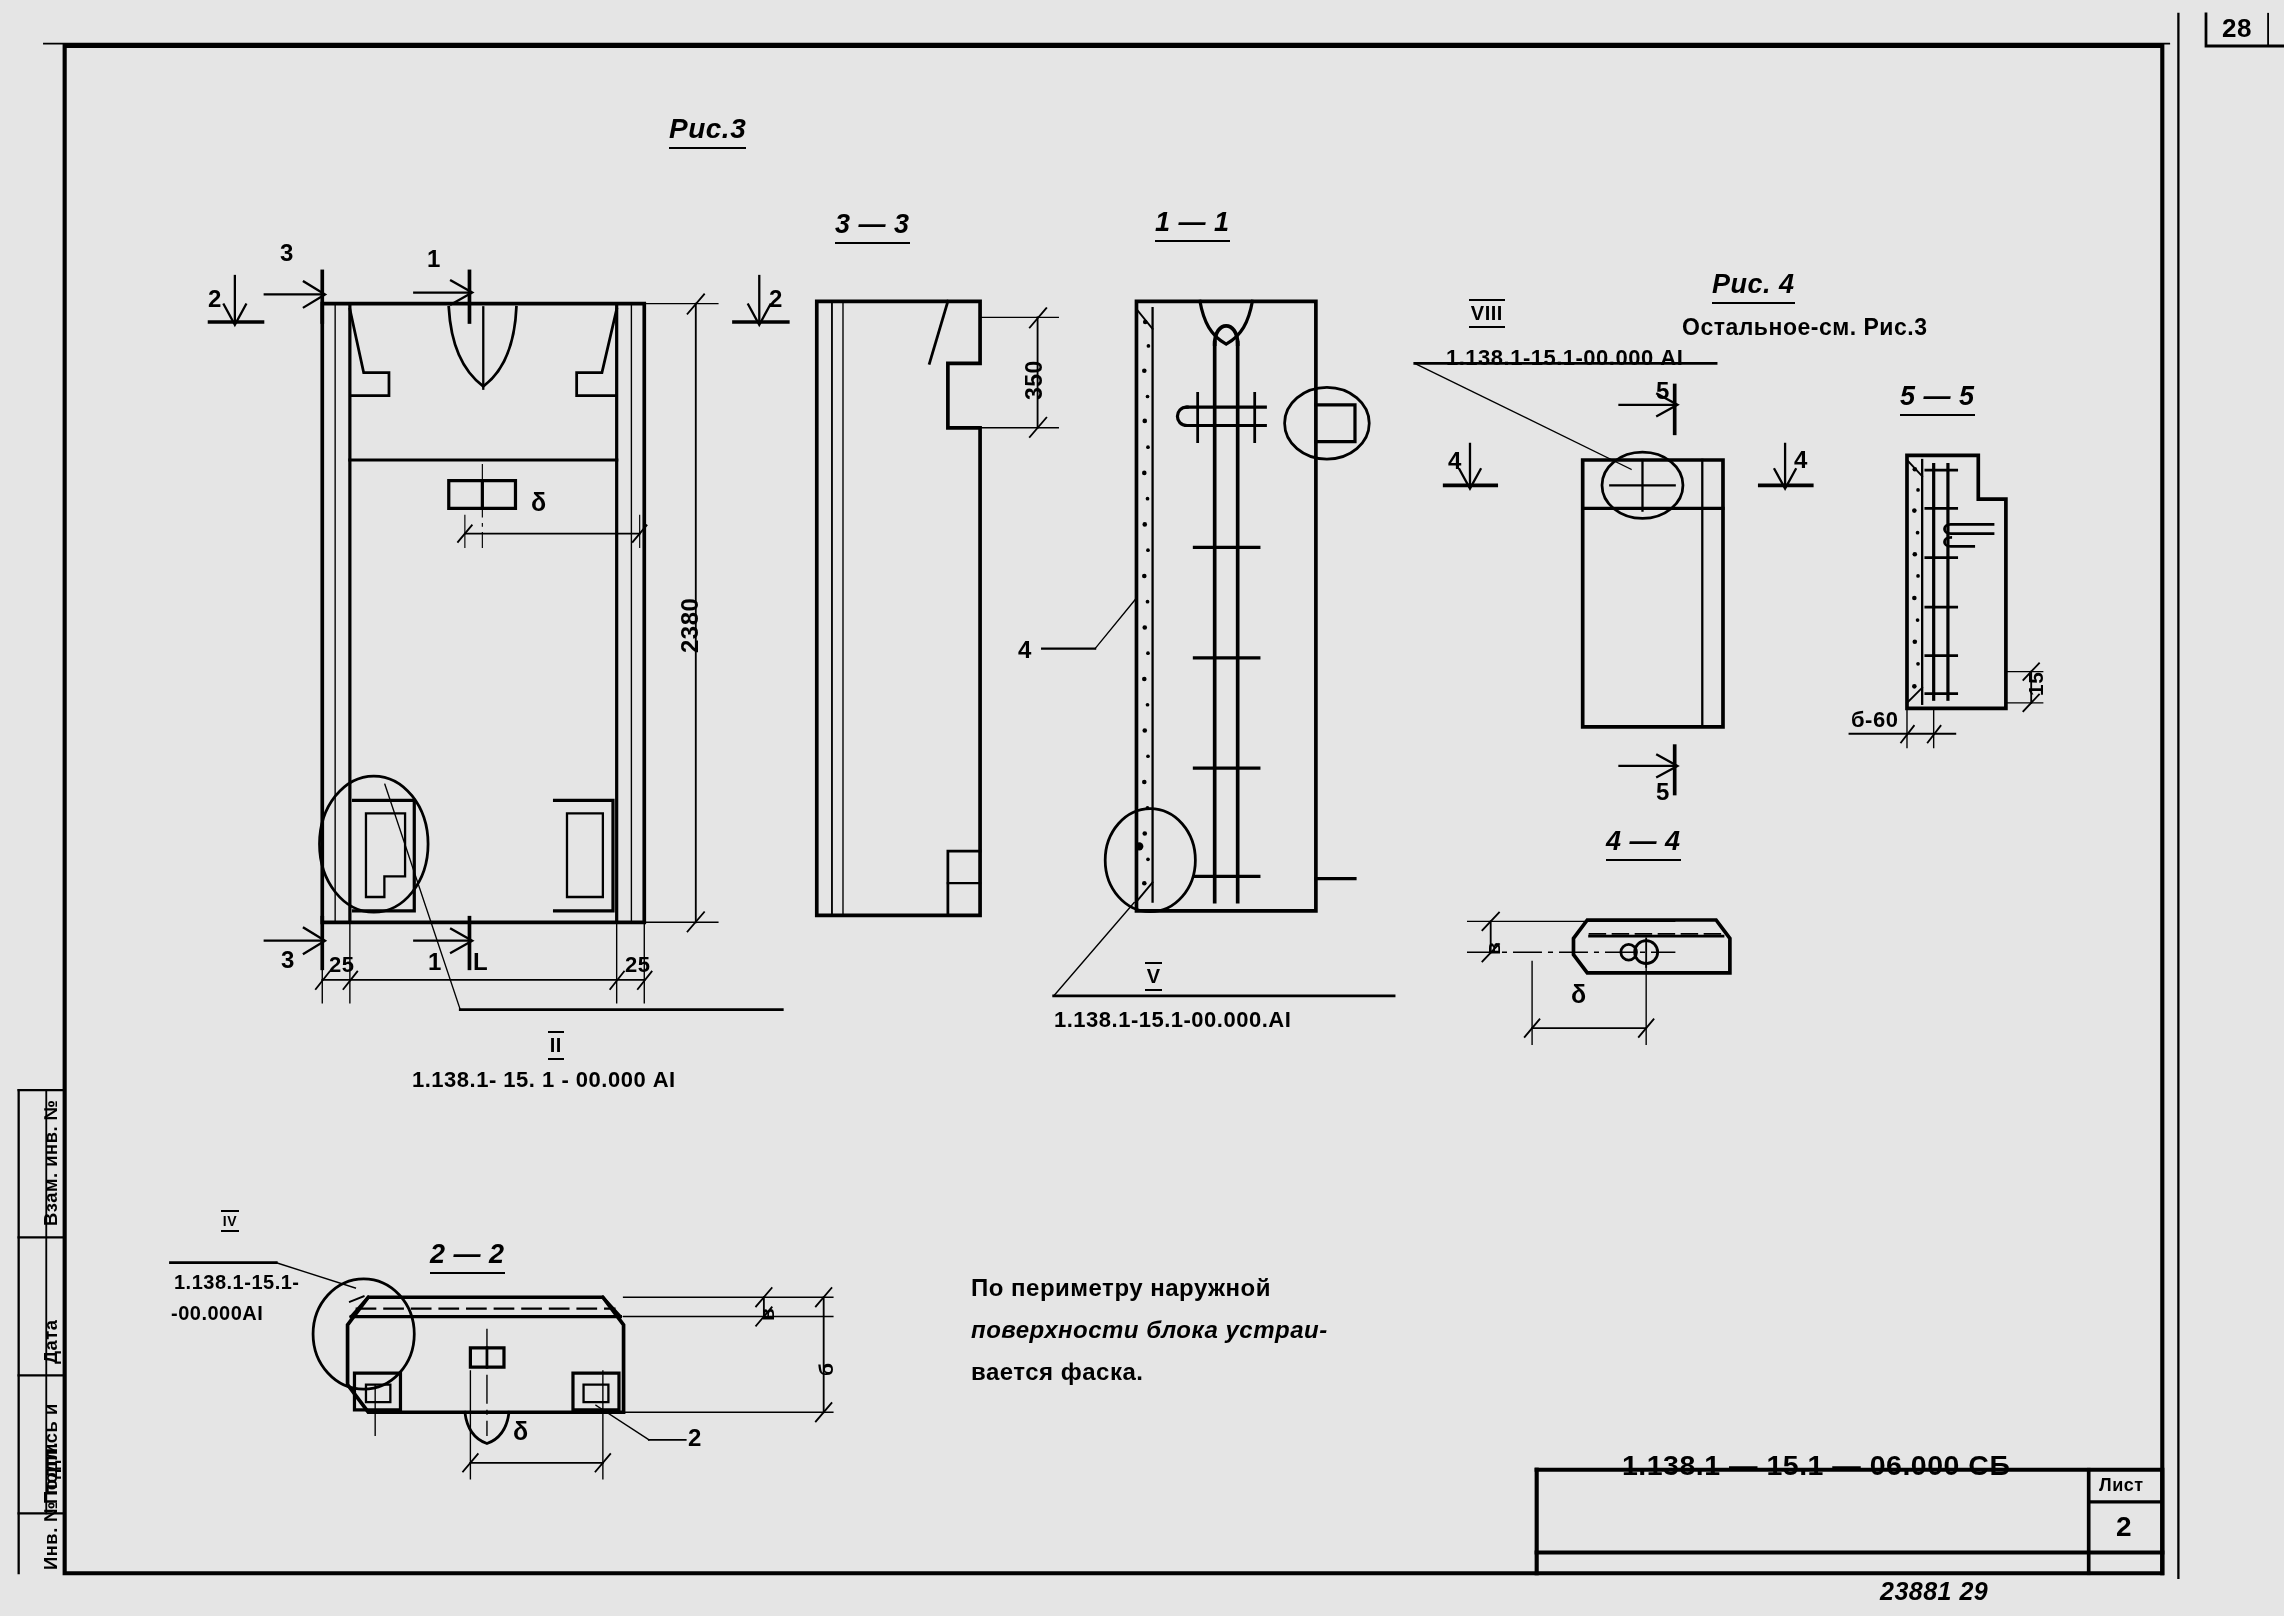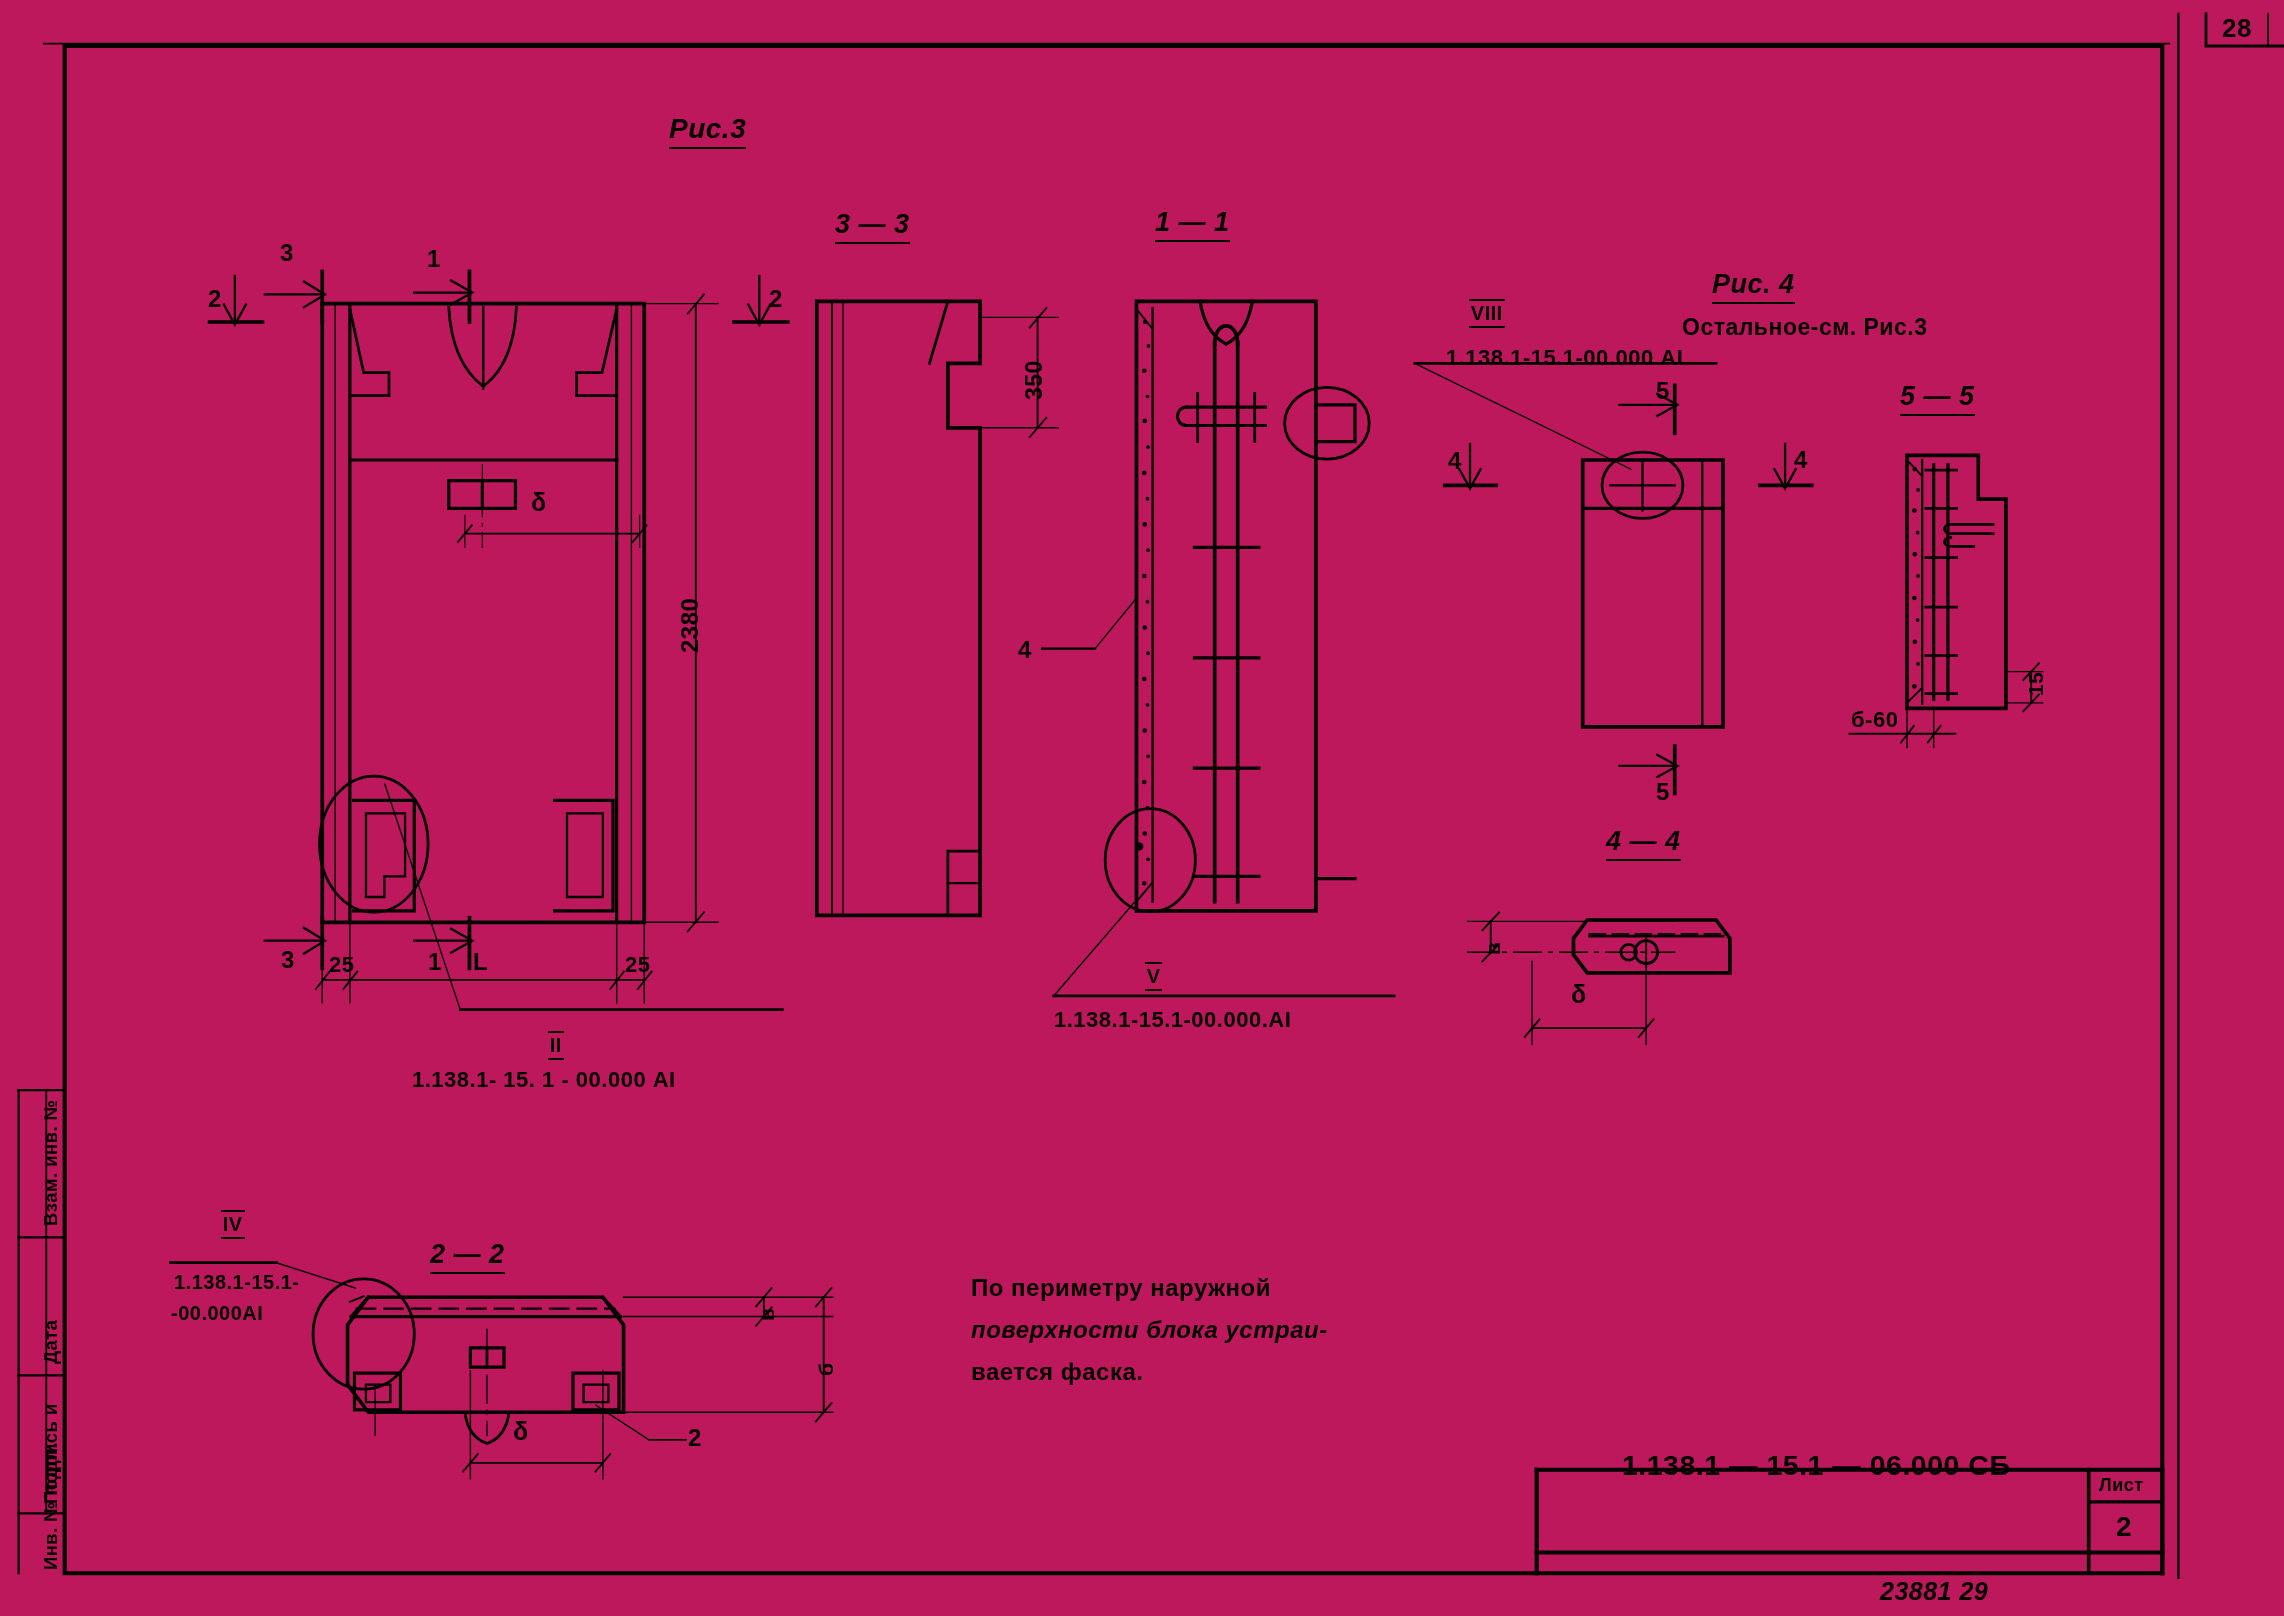--- a/index.html
+++ b/index.html
@@ -1,17 +1,17 @@
 <!DOCTYPE html>
 <html style="font-size:7.4px"><head>
 <meta charset="utf-8">
 <style>
   html,body{margin:0;padding:0;background:#fff;}
   body{font-family:"Liberation Sans",sans-serif;}
-  #sheet{position:relative;width:2284px;height:1616px;background:#be185d;overflow:hidden;}
+  #sheet{position:relative;width:2284px;height:1616px;background:#e5e5e5;overflow:hidden;}
   .txt{position:absolute;color:#000;white-space:nowrap;font-family:"Liberation Sans",sans-serif;
        font-weight:700;letter-spacing:0.5px;}
   .rot90{transform-origin:0 0;transform:rotate(-90deg);}
   .ul{border-bottom:2.3px solid #000;padding-bottom:1.8px;font-style:italic;}
   .olu{border-top:2.8px solid #000;border-bottom:2.8px solid #000;padding:0.9px 1.8px;}
   svg{position:absolute;left:0;top:0;overflow:visible;}
   .cap{font-size:21px;}
 </style>
 </head>
 <body>
@@ -332,21 +332,21 @@
 
   <div class="txt olu" style="left:548px;top:1031px;font-size:20px;">II</div>
   <div class="txt" style="left:412px;top:1067px;font-size:22px;">1.138.1- 15. 1 - 00.000 АI</div>
 
   <div class="txt olu" style="left:1145px;top:962px;font-size:20px;">V</div>
   <div class="txt" style="left:1054px;top:1007px;font-size:22px;">1.138.1-15.1-00.000.АI</div>
 
   <div class="txt olu" style="left:1469px;top:299px;font-size:20px;">VIII</div>
   <div class="txt" style="left:1446px;top:345px;font-size:22px;">1.138.1-15.1-00.000 АI</div>
 
-  <div class="txt olu" style="left:221px;top:1210px;font-size:20px;">IV</div>
+  <div class="txt olu" style="left:221px;top:1210px;font-size:14px;">IV</div>
   <div class="txt" style="left:174px;top:1271px;font-size:20px;">1.138.1-15.1-</div>
   <div class="txt" style="left:171px;top:1302px;font-size:20px;">-00.000АI</div>
 
   <div class="txt rot90" style="left:676px;top:653px;font-size:24px;">2380</div>
   <div class="txt rot90" style="left:1021px;top:400px;font-size:23px;">350</div>
   <div class="txt" style="left:329px;top:952px;font-size:22px;">25</div>
   <div class="txt" style="left:625px;top:952px;font-size:22px;">25</div>
   <div class="txt" style="left:473px;top:948px;font-size:24px;">L</div>
   <div class="txt" style="left:531px;top:488px;font-size:25px;">δ</div>
   <div class="txt" style="left:513px;top:1417px;font-size:25px;">δ</div>

